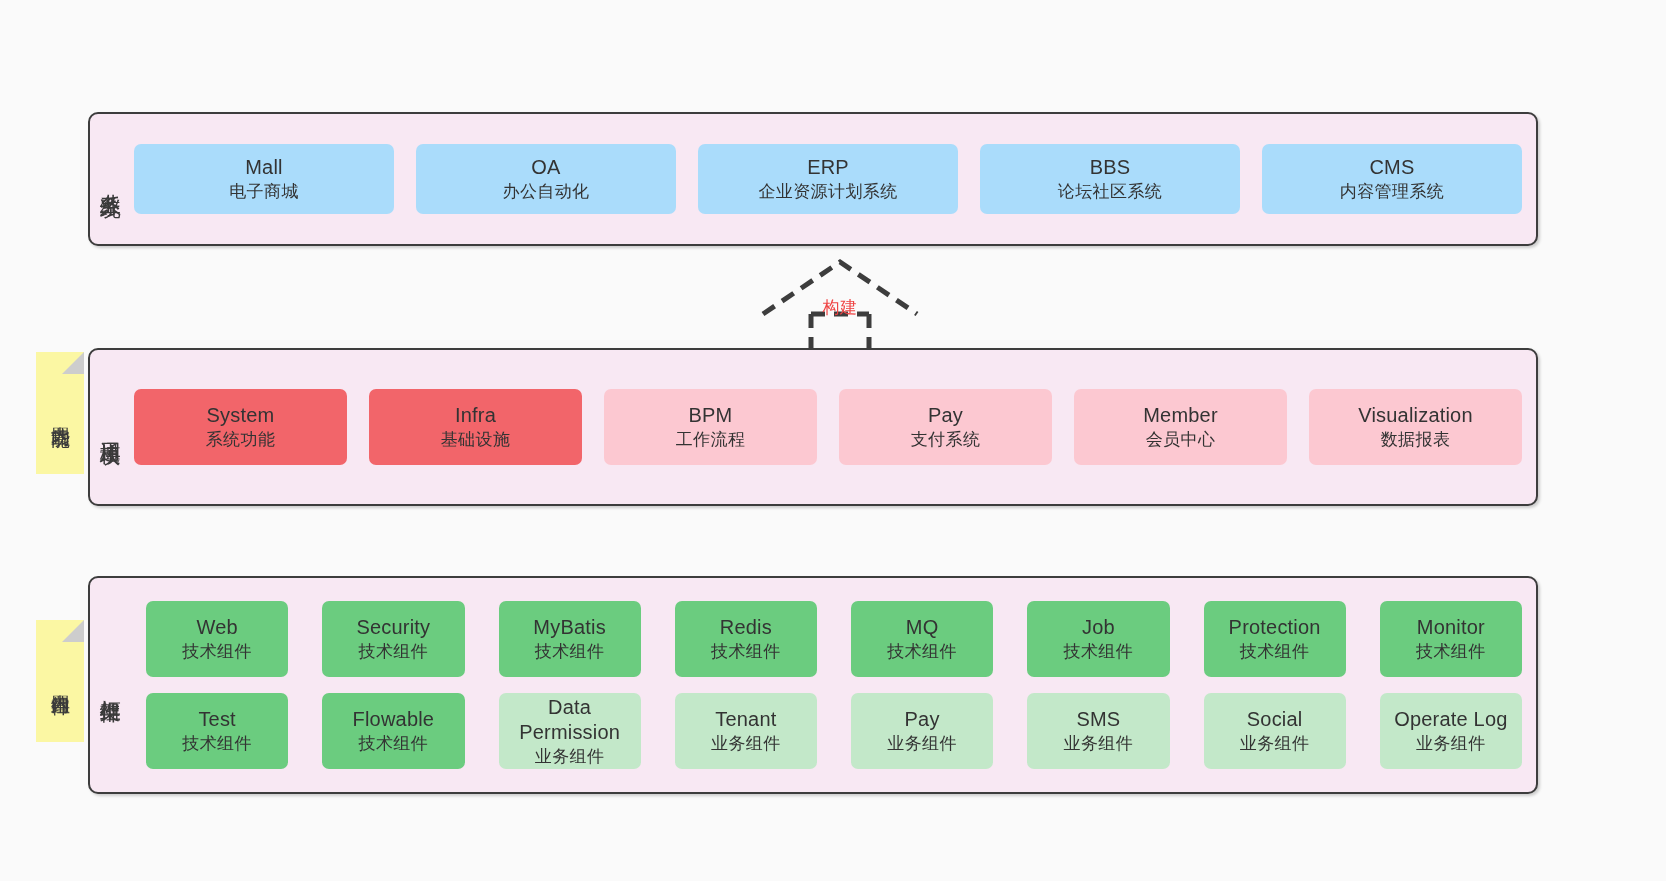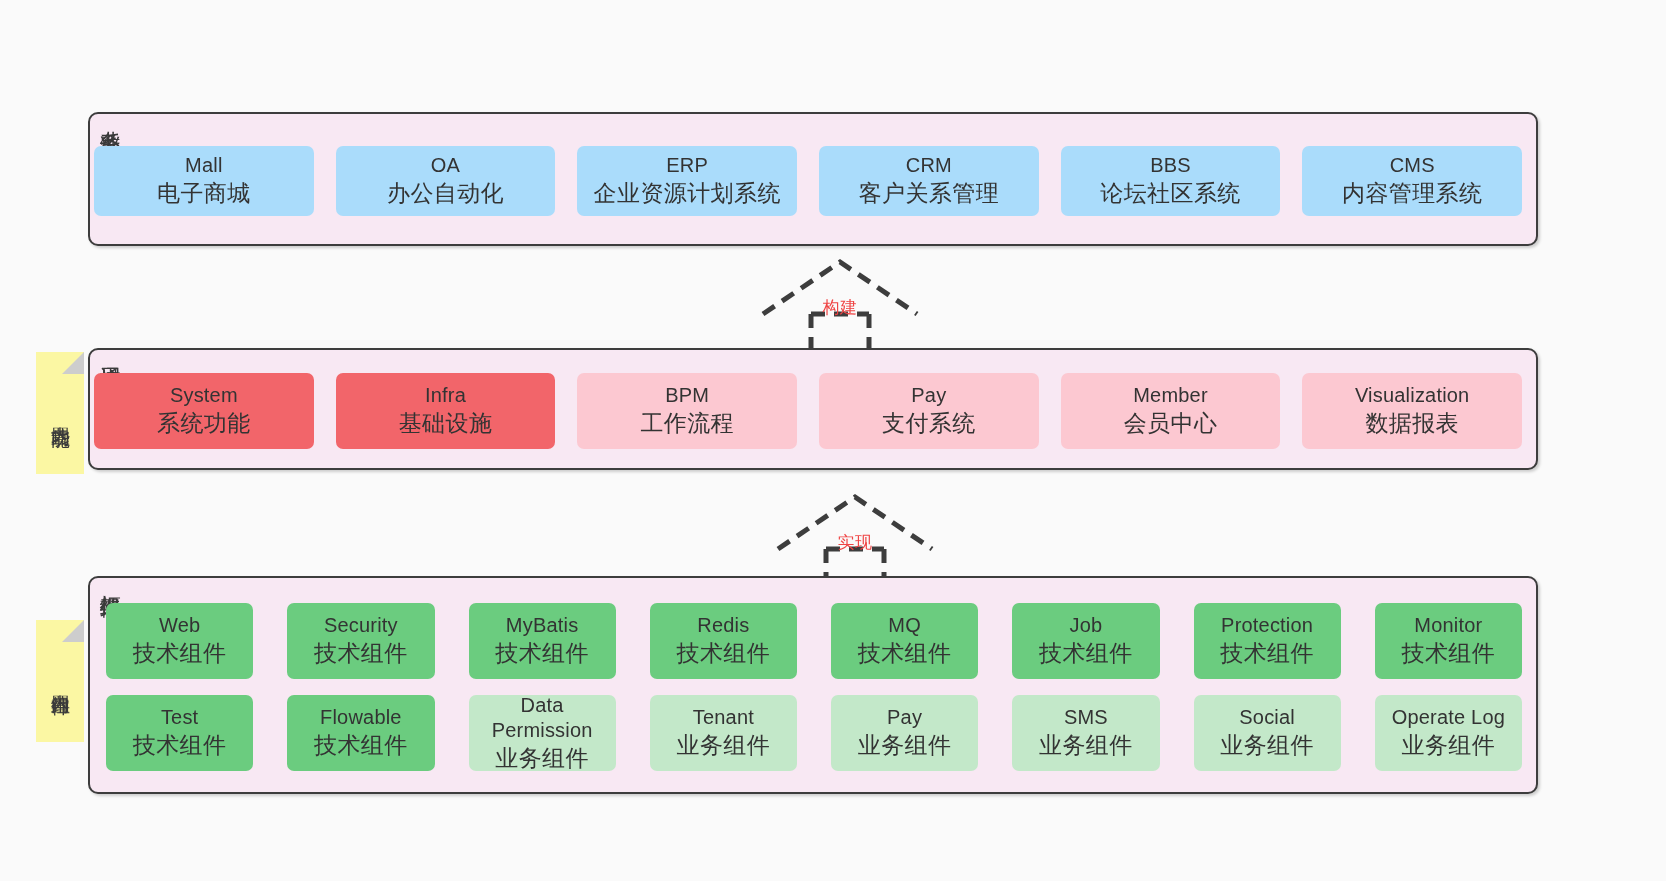--- a/index.html
+++ b/index.html
@@ -23,21 +23,20 @@
 
   
   .layer {
     position: absolute;
     box-sizing: border-box;
     background: #f8e8f3;
     border: 2px solid #3d3d3d;
     border-radius: 10px;
     box-shadow: 2px 2px 3px rgba(0,0,0,0.18);
     display: flex;
-    flex-direction: column;
     align-items: stretch;
   }
 
   .layer-title {
     flex: 0 0 auto;
     width: 40px;
     display: flex;
     align-items: center;
     justify-content: center;
     font-size: 21px;
@@ -76,34 +75,34 @@
     text-align: center;
     color: #333333;
     line-height: 1.28;
     padding: 4px 6px;
   }
   .card .en {
     font-size: 20px;
     letter-spacing: .2px;
   }
   .card .cn {
-    font-size: 23px;
+    font-size: 17px;
     letter-spacing: .4px;
   }
 
   
   .c-blue       { background: #aadcfb; }
   .c-red        { background: #f2656a; }
   .c-pink       { background: #fcc8d1; }
   .c-green      { background: #6bcc7f; }
   .c-lightgreen { background: #c3e8c9; }
 
   
   #layer-business  { left: 88px;  top: 112px; width: 1450px; height: 134px; }
-  #layer-common    { left: 88px;  top: 348px; width: 1450px; height: 122px; }
+  #layer-common    { left: 88px;  top: 348px; width: 1450px; height: 158px; }
   #layer-framework { left: 88px;  top: 576px; width: 1450px; height: 218px; }
 
   #layer-business  .row .card { height: 70px; }
   #layer-common    .row .card { height: 76px; }
   #layer-framework .row .card { height: 76px; margin-left: 12px; }
 
   
   .note {
     position: absolute;
     box-sizing: border-box;
@@ -171,24 +170,20 @@
         </div>
         <div class="card c-blue">
           <span class="en">OA</span>
           <span class="cn">办公自动化</span>
         </div>
         <div class="card c-blue">
           <span class="en">ERP</span>
           <span class="cn">企业资源计划系统</span>
         </div>
         <div class="card c-blue">
-          <span class="en">CRM</span>
-          <span class="cn">客户关系管理</span>
-        </div>
-        <div class="card c-blue">
           <span class="en">BBS</span>
           <span class="cn">论坛社区系统</span>
         </div>
         <div class="card c-blue">
           <span class="en">CMS</span>
           <span class="cn">内容管理系统</span>
         </div>
       </div>
     </div>
   </div>
@@ -226,27 +221,20 @@
           <span class="cn">会员中心</span>
         </div>
         <div class="card c-pink">
           <span class="en">Visualization</span>
           <span class="cn">数据报表</span>
         </div>
       </div>
     </div>
   </div>
 
-  <div class="connector" id="connector-realize">
-    <svg width="170" height="100" viewBox="0 0 170 100" aria-hidden="true">
-      <path d="M 8 60 L 85 8 L 162 60" fill="none" stroke="#3d3d3d" stroke-width="5" stroke-dasharray="14 9" stroke-linecap="butt"></path>
-      <path d="M 56 60 L 56 98 M 56 60 L 114 60 M 114 60 L 114 98" fill="none" stroke="#3d3d3d" stroke-width="5" stroke-dasharray="14 9" stroke-linecap="butt"></path>
-    </svg>
-    <div class="conn-label">实现</div>
-  </div>
 
   <div class="layer" id="layer-framework">
     <div class="layer-title">框架组件</div>
     <div class="layer-body">
       <div class="row">
         <div class="card c-green">
           <span class="en">Web</span>
           <span class="cn">技术组件</span>
         </div>
         <div class="card c-green">

